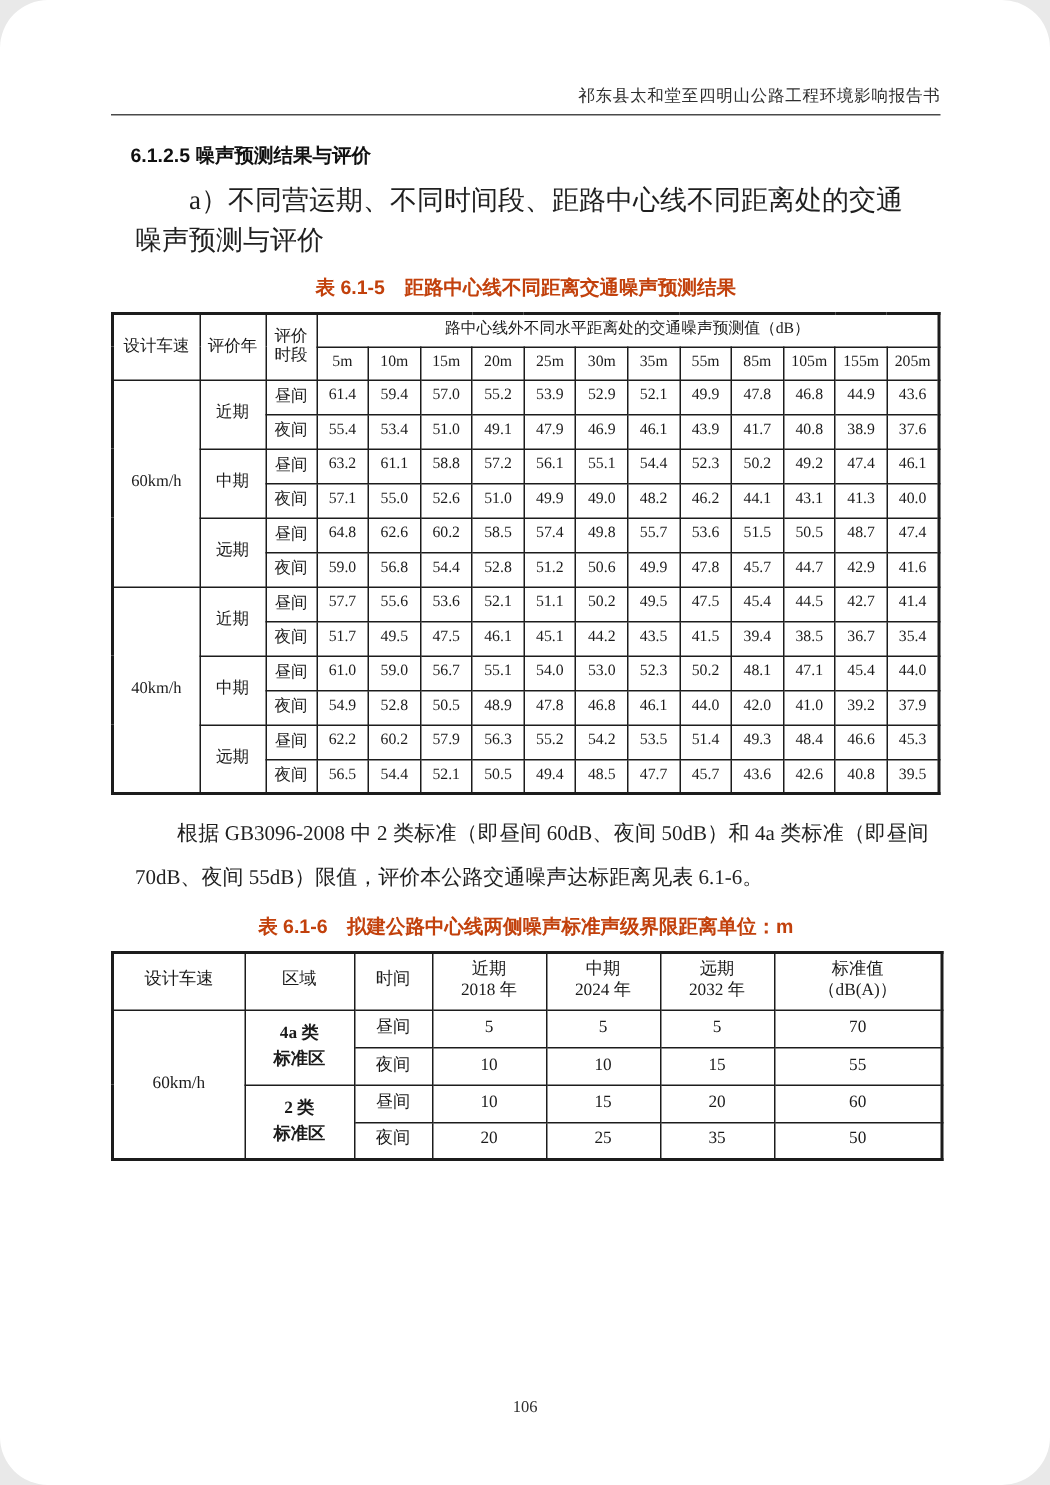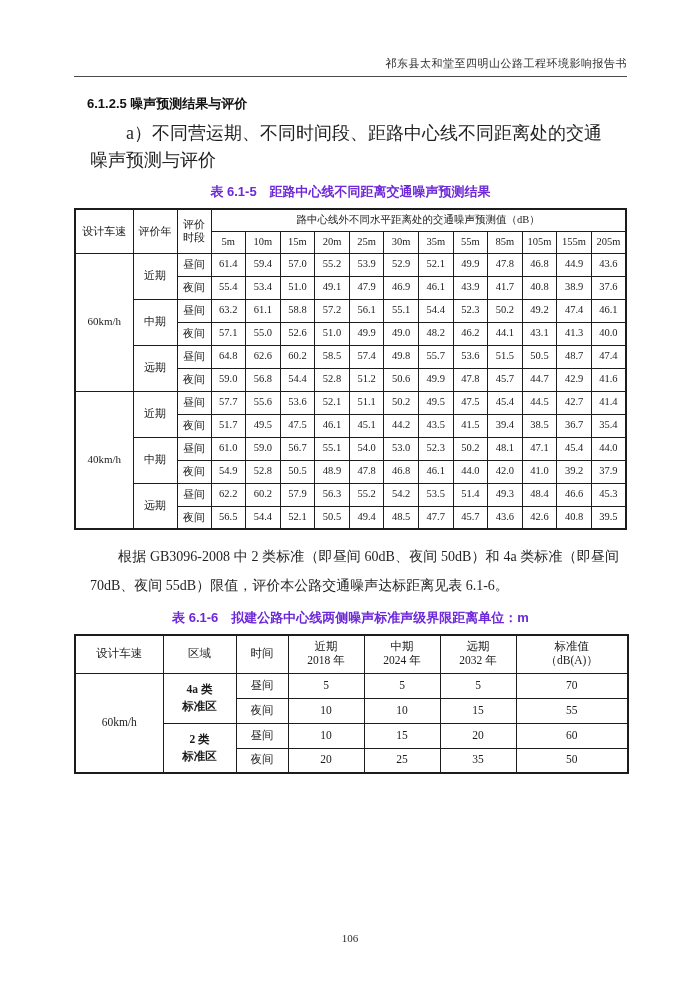--- a/index.html
+++ b/index.html
@@ -1,37 +1,38 @@
 <!DOCTYPE html>
 <html><head>
 <meta charset="utf-8">
 <style>
   * { margin:0; padding:0; box-sizing:border-box; }
   html,body { background:#e9e9e9; }
   .page {
     position:relative; width:700px; height:990px; margin:0 auto;
     background:#ffffff; color:#1f1f1f; overflow:hidden;
     font-family:"Liberation Serif","DejaVu Serif",serif;
+    border-radius:32px;
   }
   .running-header {
     position:absolute; top:56px; left:74px; width:553px;
     text-align:right; font-size:11px; letter-spacing:0.5px;
     color:#2e2e2e; padding-bottom:5px; border-bottom:1px solid #4a4a4a;
   }
   .content { position:absolute; top:88px; left:74px; width:553px; }
   .section-heading {
     margin:7px 0 7px 13px; font-size:13px; font-weight:bold; color:#111;
     font-family:"Liberation Sans","DejaVu Sans",sans-serif;
   }
   .item-a { margin:4px 8px 3px 16px; text-indent:2em; font-size:18px; line-height:27px; }
   .para  { margin:0 8px 0 16px; text-indent:2em; font-size:14px; line-height:28.5px; text-align:justify; }
   .table-title {
     display:flex; justify-content:center; align-items:baseline;
     font-family:"Liberation Sans","DejaVu Sans",sans-serif;
-    font-weight:bold; font-size:13px; color:#6d28d9; margin:9px 0 7px;
+    font-weight:bold; font-size:13px; color:#c2410c; margin:9px 0 7px;
   }
   .table-title .unit { }
   table { border-collapse:collapse; table-layout:fixed; width:553px; background:#fff; }
   #table1, #table2 { border:2px solid #1c1c1c; }
   #table1 th, #table1 td, #table2 th, #table2 td {
     border:1px solid #1c1c1c; text-align:center; vertical-align:middle;
     font-weight:normal; color:#1b1b1b; padding:1px 0; line-height:1.2;
     font-family:"Liberation Serif","DejaVu Serif",serif;
   }
   #table1 th { font-size:10.5px; height:22px; }

